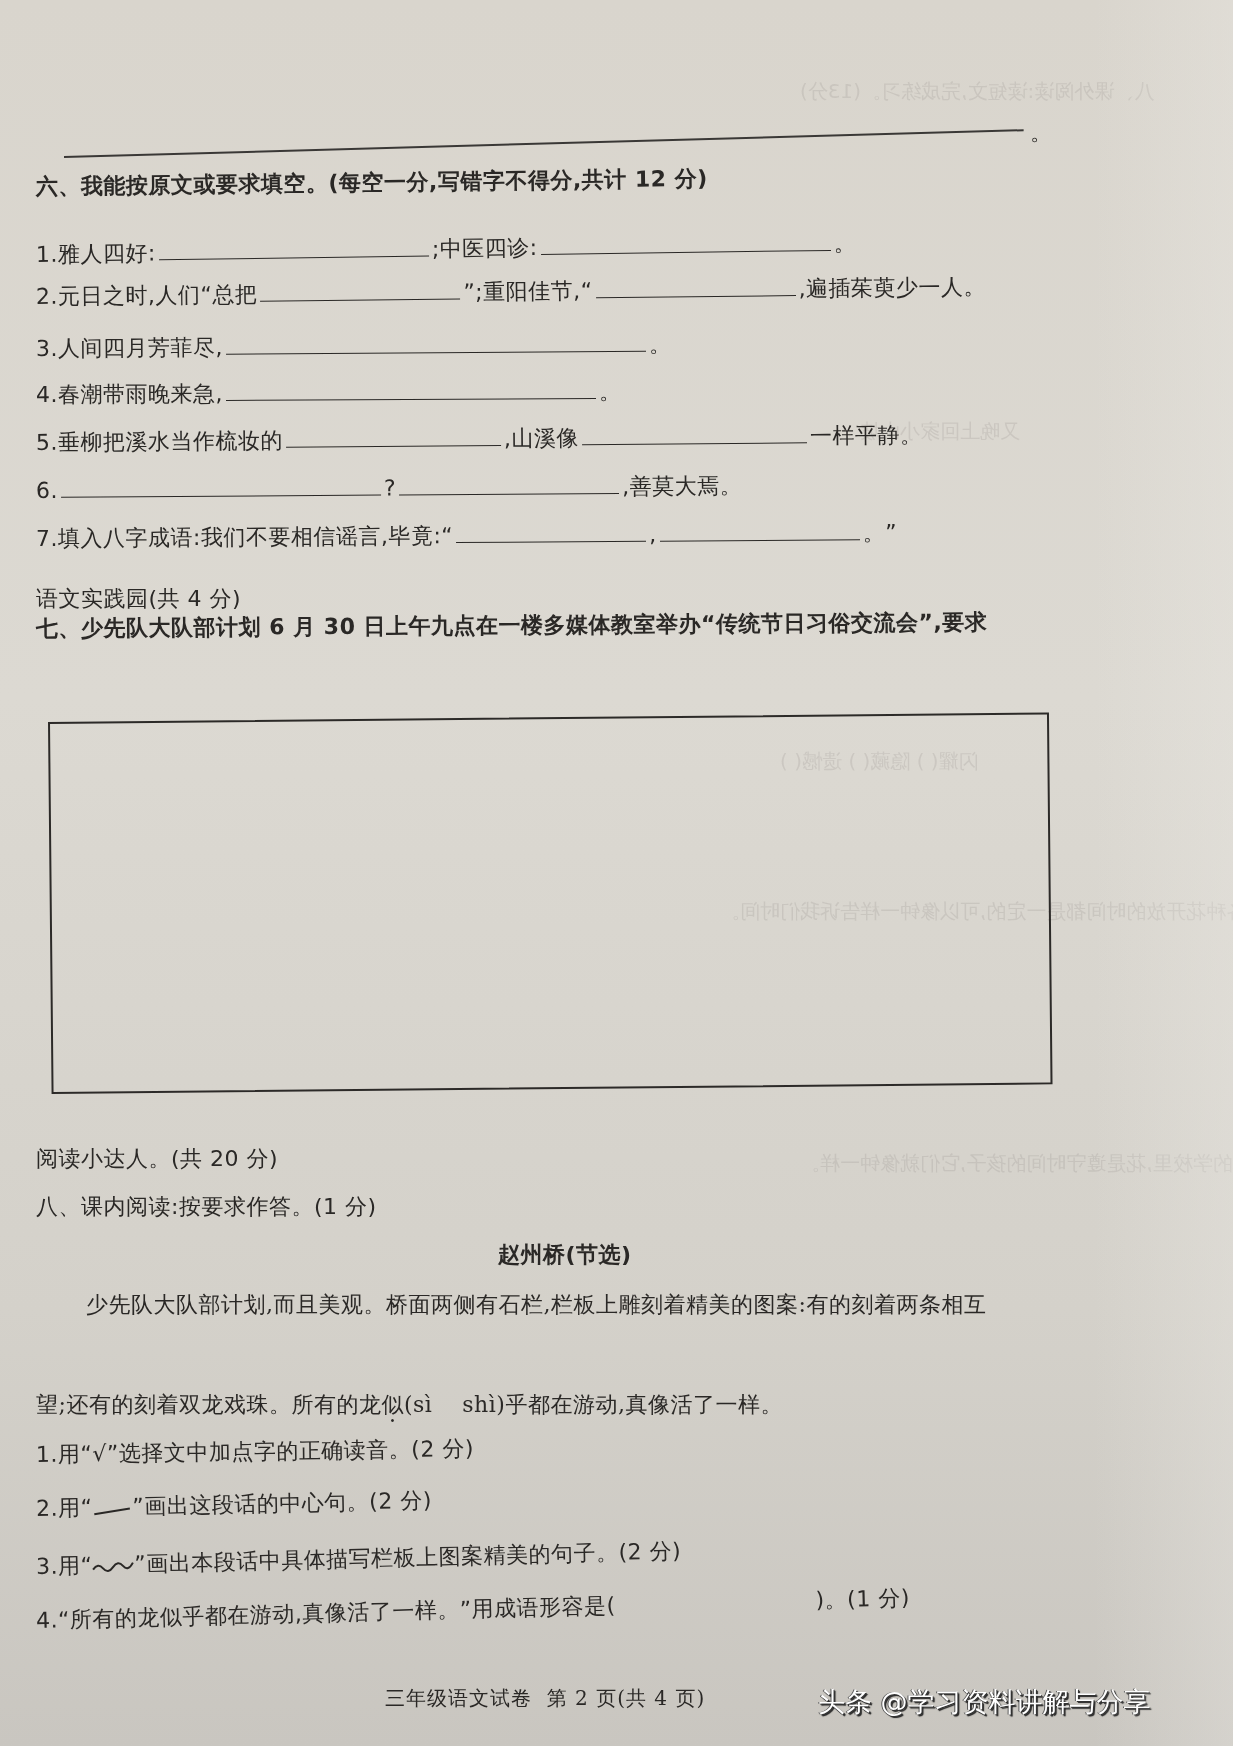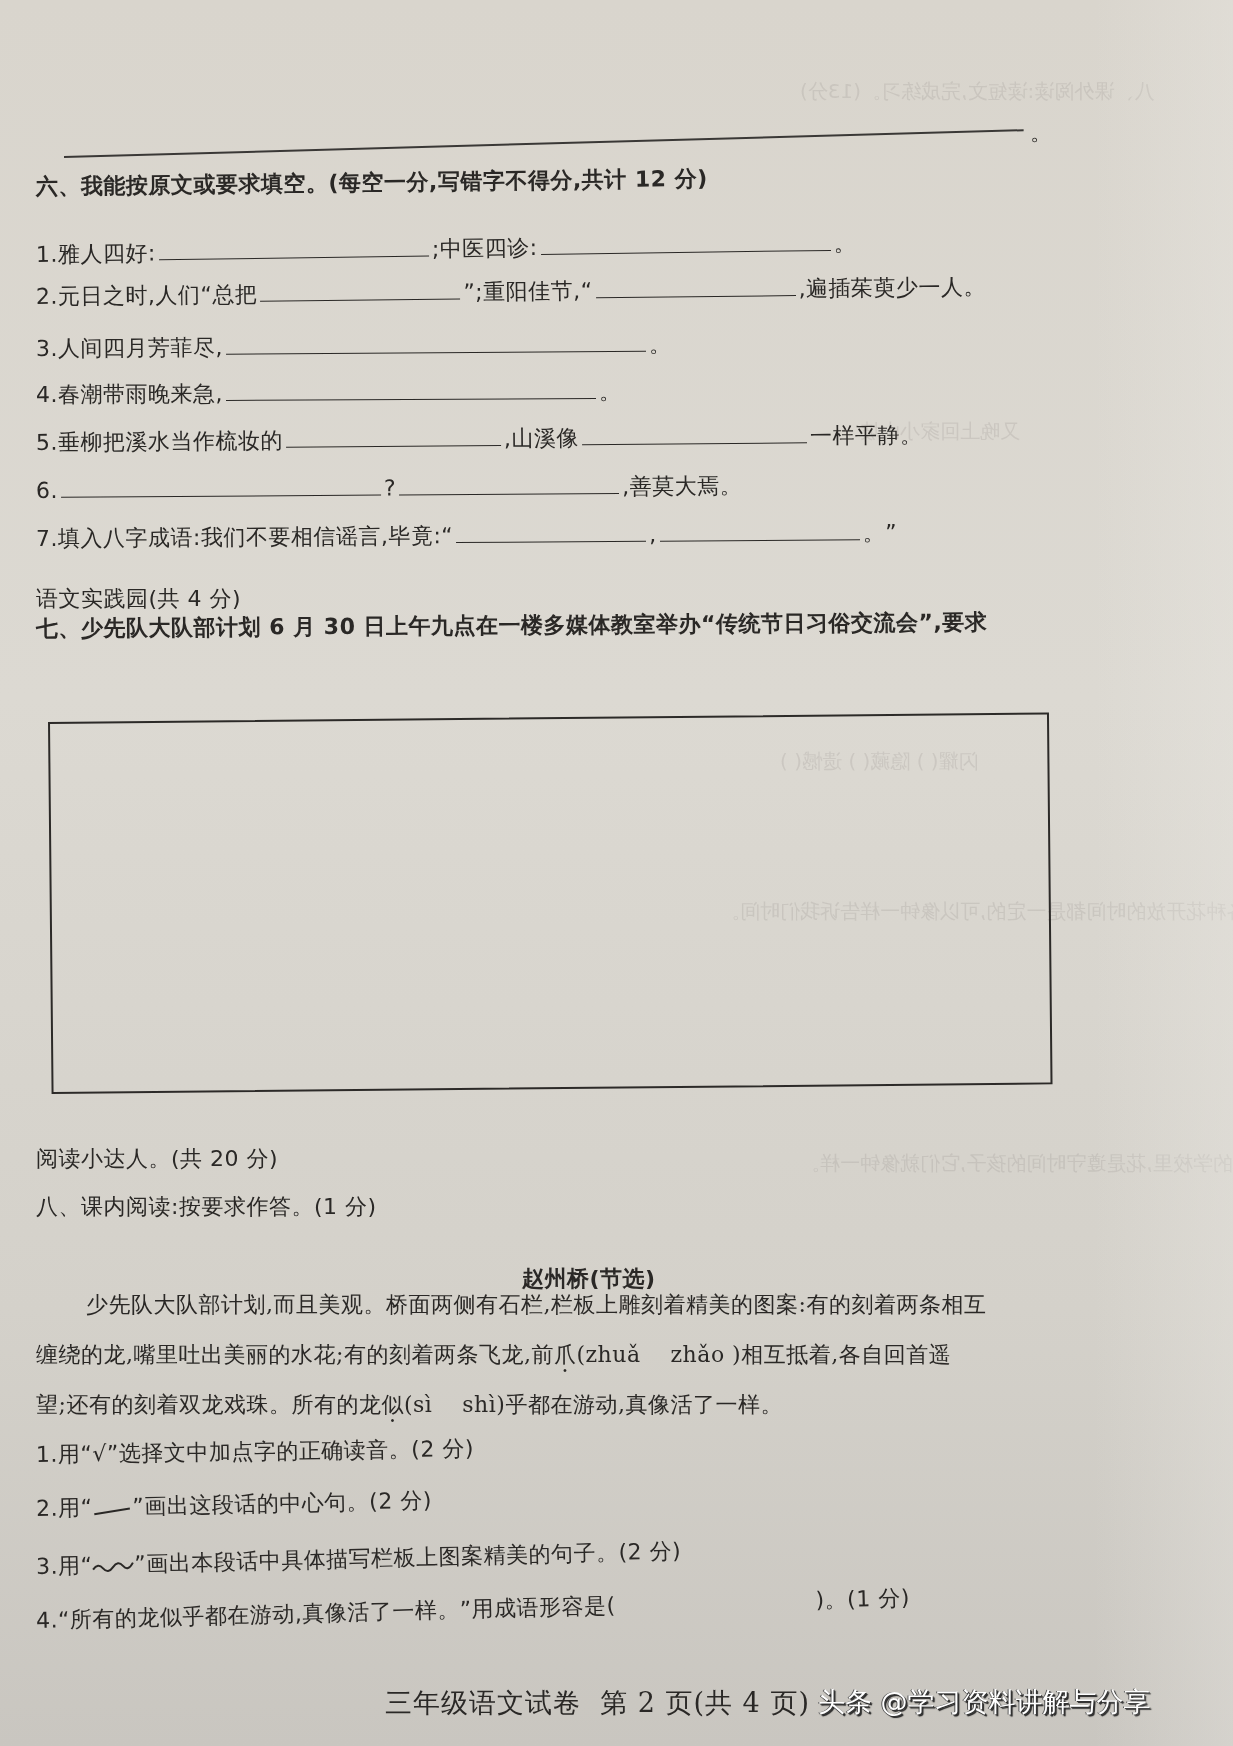--- a/index.html
+++ b/index.html
@@ -28,21 +28,21 @@
   }
   .ghost {
     position: absolute; color: rgba(90,85,80,0.12); font-size: 20px; transform: scaleX(-1);
     white-space: nowrap; pointer-events: none; font-family: "DejaVu Sans", sans-serif;
   }
   .passage { font-family: "DejaVu Serif", "Liberation Serif", serif; }
   .dot { position: relative; }
   .dot::after { content: "·"; position: absolute; left: 50%; top: 16px; transform: translateX(-50%); font-size: 22px; }
   .underline-sym { display: inline-block; width: 36px; border-bottom: 2px solid #2a2826; margin: 0 2px; transform: translateY(-2px) rotate(-8deg); }
   .wave-sym { display: inline-block; width: 42px; height: 14px; vertical-align: middle; }
-  .footer { position: absolute; left: 385px; top: 1685px; font-size: 27px; letter-spacing: 1px; }
+  .footer { position: absolute; left: 385px; top: 1685px; font-size: 20px; letter-spacing: 1px; }
   .watermark {
     position: absolute; left: 818px; top: 1684px; font-size: 27px; color: #ffffff;
     font-family: "DejaVu Sans", "Liberation Sans", sans-serif;
     text-shadow: 1px 1px 0 #333, 2px 2px 1px #222, -1px 0 0 #555;
   }
 </style>
 </head>
 <body>
 
 <div class="page">
@@ -87,27 +87,24 @@
   </div>
 
   <div class="line sans" style="left:36px; top:572px;margin-top:12px;">语文实践园(共 4 分)</div>
 
   <div class="line bold" style="left:36px; top:614px; transform: rotate(-0.4deg); transform-origin:left;">七、少先队大队部计划 6 月 30 日上午九点在一楼多媒体教室举办“传统节日习俗交流会”,要求</div>
 
   <div class="write-box"></div>
 
   <div class="line sans" style="left:36px; top:1144px;">阅读小达人。(共 20 分)</div>
   <div class="line sans" style="left:36px; top:1192px;">八、课内阅读:按要求作答。(1 分)</div>
-  <div class="line bold" style="left:522px; top:1240px;margin-top:24px;">赵州桥(节选)</div>
+  <div class="line bold" style="left:498px; top:1240px;">赵州桥(节选)</div>
 
   <div class="line passage" style="left:86px; top:1290px;">少先队大队部计划,而且美观。桥面两侧有石栏,栏板上雕刻着精美的图案:有的刻着两条相互</div>
 
-  <div class="line passage" style="left:36px; top:1340px;">
-    <span>缠绕的龙,嘴里吐出美丽的水花;有的刻着两条飞龙,前</span><span class="dot">爪</span><span style="white-space:pre">(zhuǎ    zhǎo )</span><span>相互抵着,各自回首遥</span>
-  </div>
 
   <div class="line passage" style="left:36px; top:1390px;">
     <span>望;还有的刻着双龙戏珠。所有的龙</span><span class="dot">似</span><span style="white-space:pre">(sì    shì)</span><span>乎都在游动,真像活了一样。</span>
   </div>
 
   <div class="line sans" style="left:36px; top:1440px; transform: rotate(-0.8deg); transform-origin:left;">1.用“√”选择文中加点字的正确读音。(2 分)</div>
 
   <div class="line sans" style="left:36px; top:1494px; transform: rotate(-1.2deg); transform-origin:left;">
     <span>2.用“</span><span class="underline-sym"></span><span>”画出这段话的中心句。(2 分)</span>
   </div>

